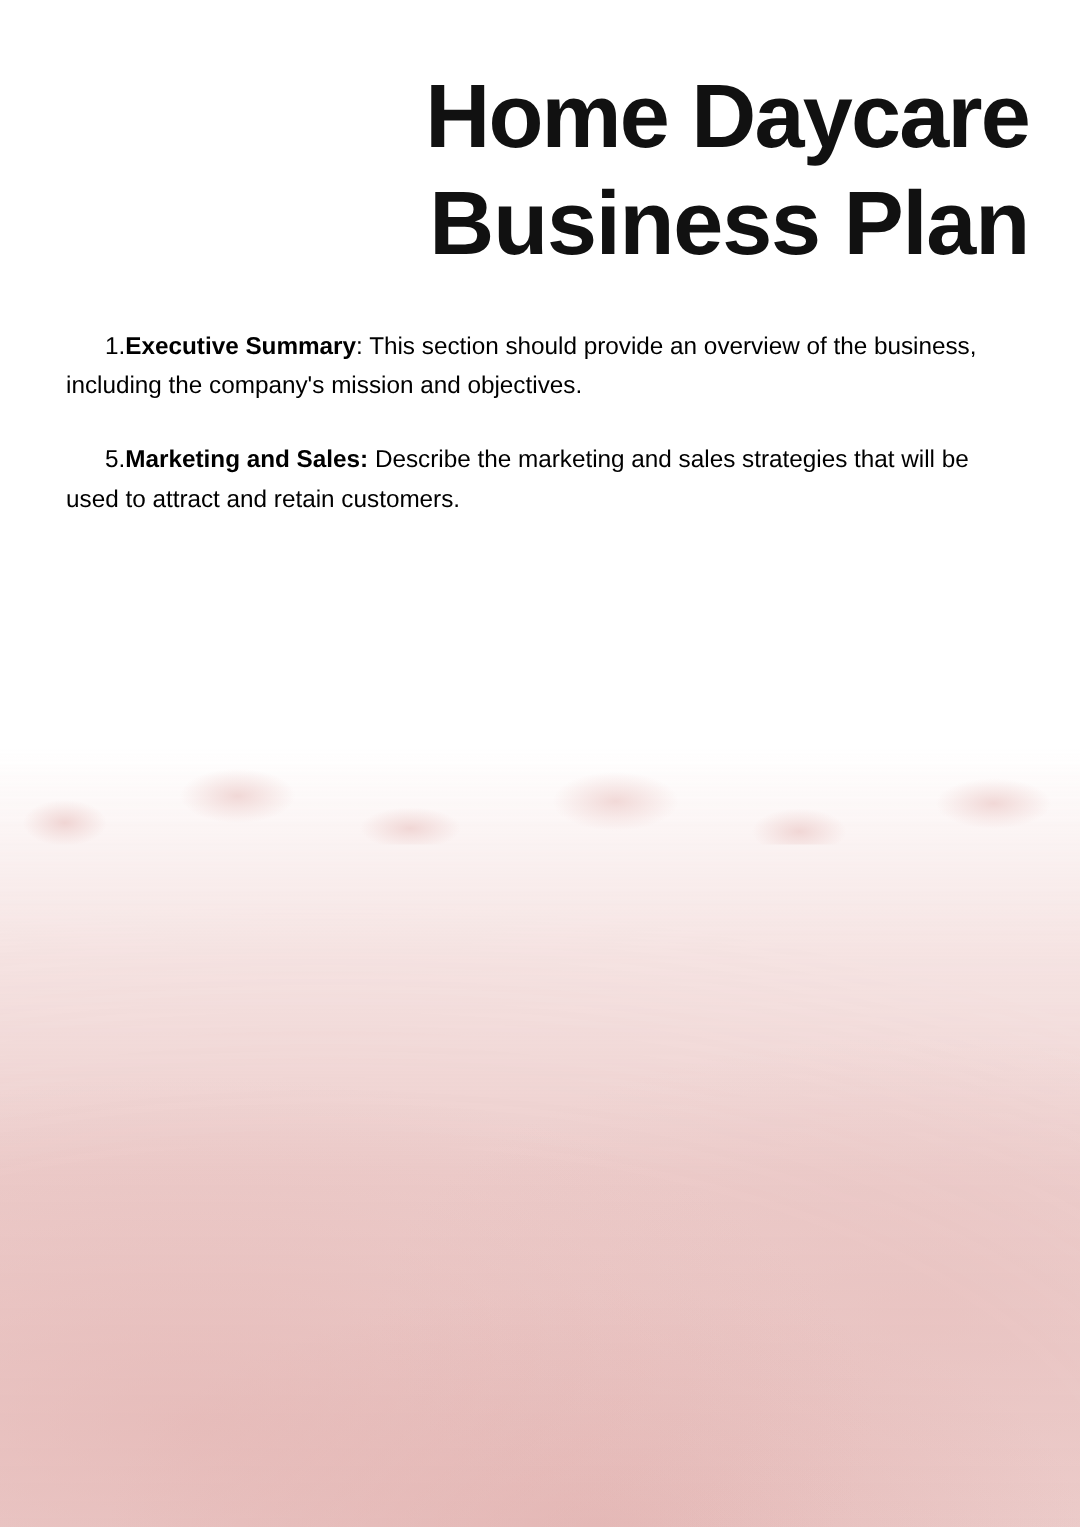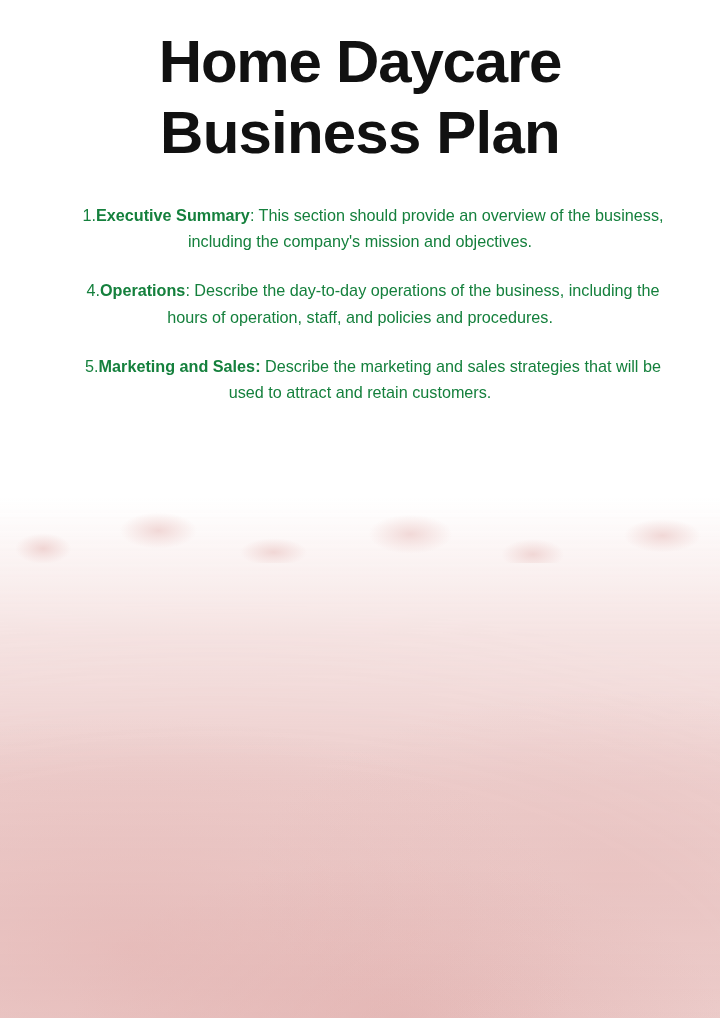--- a/index.html
+++ b/index.html
@@ -64,22 +64,22 @@
 
   
   .page {
     position: relative;
     z-index: 1;
     padding: 30px 34px 0 34px;
     box-sizing: border-box;
     height: 100%;
   }
   .title-block {
-    text-align: center;
-    margin: 0 0 36px 0;
+    text-align: right;
+    margin: 16px 0 36px 0;
   }
   .title-line-1 {
     font-size: 60px;
     font-weight: bold;
     letter-spacing: -1.2px;
     line-height: 1.08;
     color: #111111;
     margin: 0;
   }
   .title-line-2 {
@@ -91,23 +91,23 @@
     margin: 4px 0 0 0;
   }
 
   .items {
     margin: 0;
     padding: 0 10px 0 10px;
   }
   .item {
     font-size: 16.2px;
     line-height: 1.62;
-    color: #15803d;
+    color: #000000;
     margin: 0 0 23px 0;
-    text-align: center;
+    text-align: left;
   }
   .item .num {
     font-weight: normal;
     padding-left: 26px;
   }
   .item .label {
     font-weight: bold;
   }
   .item .body {
     font-weight: normal;
@@ -130,23 +130,20 @@
   </div>
 
   <div class="items">
 
     <p class="item">
       <span class="num">1.</span><span class="label">Executive Summary</span><span class="body">: This section should provide an overview of the business, including the company's mission and objectives.</span>
     </p>
 
 
 
-    <p class="item">
-      <span class="num">4.</span><span class="label">Operations</span><span class="body">: Describe the day-to-day operations of the business, including the hours of operation, staff, and policies and procedures.</span>
-    </p>
 
     <p class="item">
       <span class="num">5.</span><span class="label">Marketing and Sales:</span><span class="body"> Describe the marketing and sales strategies that will be used to attract and retain customers.</span>
     </p>
 
 
 
   </div>
 </div>
 

